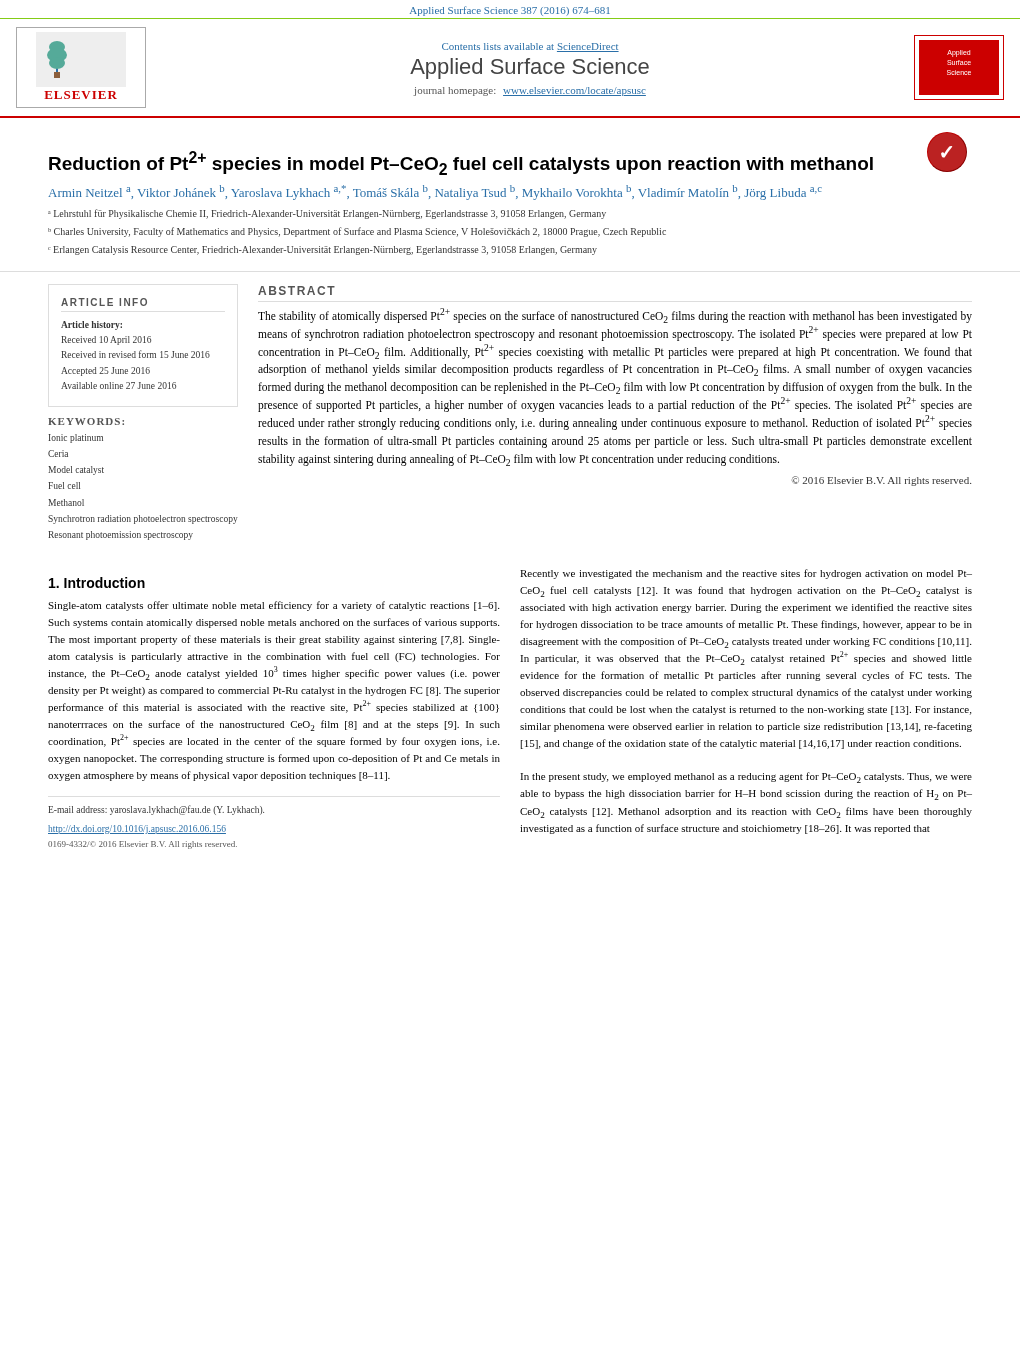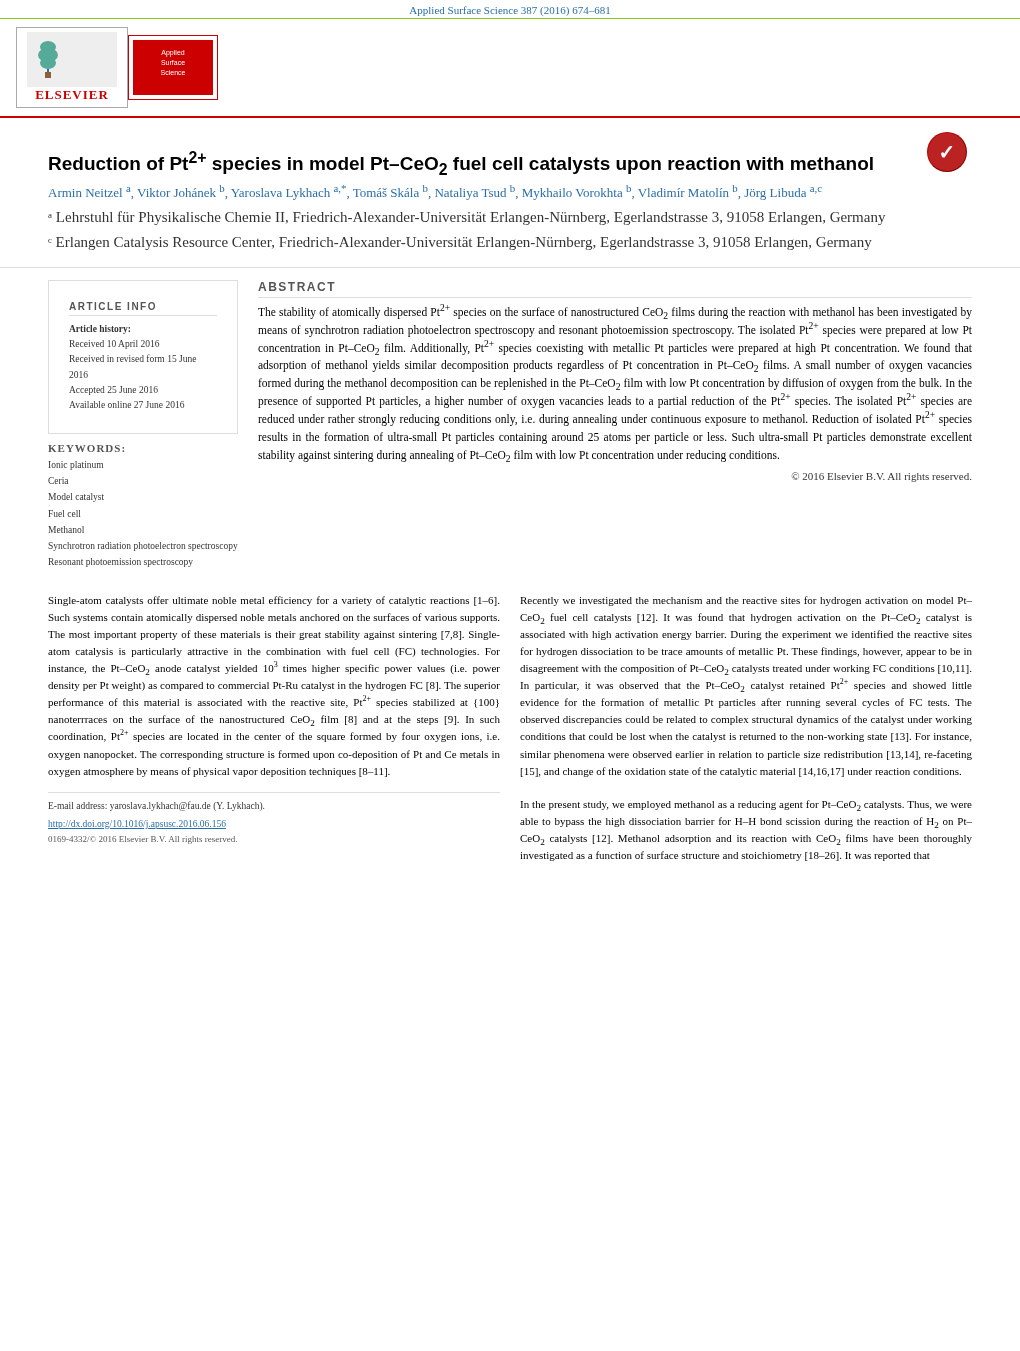--- a/index.html
+++ b/index.html
@@ -18,21 +18,21 @@
       color: #2a6fa8;
       border-bottom: 1px solid #84cc16;
     }
     .header-section {
       display: flex;
       align-items: center;
       padding: 8px 16px;
       border-bottom: 2px solid #c00;
     }
     .elsevier-logo {
-      width: 112px;
+      width: 130px;
       flex-shrink: 0;
     }
     .elsevier-logo-box {
       border: 1px solid #aaa;
       padding: 4px;
       display: flex;
       flex-direction: column;
       align-items: center;
     }
     .logo-img-placeholder {
@@ -129,40 +129,40 @@
       font-size: 18px;
       color: #fff;
       font-weight: bold;
     }
     .authors {
       font-size: 13px;
       color: #2a6fa8;
       margin-bottom: 6px;
     }
     .affiliations {
-      font-size: 15px;
+      font-size: 10px;
       color: #333;
       margin-bottom: 4px;
       line-height: 1.4;
     }
     .article-body {
       display: flex;
       padding: 12px 48px;
       gap: 20px;
     }
     .left-col {
       width: 190px;
       flex-shrink: 0;
     }
     .right-col {
       flex: 1;
     }
     .article-info-box {
       border: 1px solid #ddd;
-      padding: 20px;
+      padding: 12px;
     }
     .article-info-title {
       font-family: Arial, sans-serif;
       font-size: 10px;
       font-weight: bold;
       letter-spacing: 1.5px;
       text-transform: uppercase;
       color: #555;
       border-bottom: 1px solid #ddd;
       padding-bottom: 3px;
@@ -284,20 +284,31 @@
           <ellipse cx="11" cy="10" rx="8" ry="6" fill="#5a9"></ellipse>
           <ellipse cx="11" cy="18" rx="10" ry="7" fill="#5a9"></ellipse>
           <ellipse cx="11" cy="26" rx="8" ry="6" fill="#5a9"></ellipse>
           <rect x="8" y="35" width="6" height="6" fill="#8B5E3C"></rect>
         </svg>
       </div>
       <div class="elsevier-text">ELSEVIER</div>
     </div>
   </div>
 
+  <div class="header-middle">
+    <div class="sciencedirect-link">
+      <span>Contents lists available at</span>
+      <span style="color:#2a6fa8; text-decoration:underline;">ScienceDirect</span>
+    </div>
+    <div class="journal-title">Applied Surface Science</div>
+    <div class="journal-homepage">
+      <span>journal homepage:</span>
+      <span style="color:#2a6fa8; text-decoration:underline; margin-left:4px;">www.elsevier.com/locate/apsusc</span>
+    </div>
+  </div>
 
   <div class="journal-logo-box">
     <div class="journal-logo-inner">
       <div class="journal-logo-text">
         <svg width="75" height="50" viewBox="0 0 75 50">
           <rect width="75" height="50" fill="#c00"></rect>
           <text x="37" y="14" text-anchor="middle" fill="#fff" font-size="7" font-family="Arial">Applied</text>
           <text x="37" y="24" text-anchor="middle" fill="#fff" font-size="7" font-family="Arial">Surface</text>
           <text x="37" y="34" text-anchor="middle" fill="#fff" font-size="7" font-family="Arial">Science</text>
         </svg>
@@ -319,20 +330,21 @@
         </svg>
       </div>
     </div>
   </div>
 
   <div class="authors">
     Armin Neitzel <sup>a</sup>, Viktor Johánek <sup>b</sup>, Yaroslava Lykhach <sup>a,*</sup>, Tomáš Skála <sup>b</sup>, Nataliya Tsud <sup>b</sup>, Mykhailo Vorokhta <sup>b</sup>, Vladimír Matolín <sup>b</sup>, Jörg Libuda <sup>a,c</sup>
   </div>
 
   <div class="affiliations">ᵃ Lehrstuhl für Physikalische Chemie II, Friedrich-Alexander-Universität Erlangen-Nürnberg, Egerlandstrasse 3, 91058 Erlangen, Germany</div>
+  <div class="affiliations">ᵇ Charles University, Faculty of Mathematics and Physics, Department of Surface and Plasma Science, V Holešovičkách 2, 18000 Prague, Czech Republic</div>
   <div class="affiliations">ᶜ Erlangen Catalysis Resource Center, Friedrich-Alexander-Universität Erlangen-Nürnberg, Egerlandstrasse 3, 91058 Erlangen, Germany</div>
 </div>
 
 <div class="article-body">
   <div class="left-col">
     <div class="article-info-box">
       <div class="article-info-title">ARTICLE INFO</div>
       <div class="article-history">
         <strong>Article history:</strong><br>
         <span>Received 10 April 2016</span><br>
@@ -362,20 +374,24 @@
       <div class="abstract-text">
         The stability of atomically dispersed Pt<sup>2+</sup> species on the surface of nanostructured CeO<sub>2</sub> films during the reaction with methanol has been investigated by means of synchrotron radiation photoelectron spectroscopy and resonant photoemission spectroscopy. The isolated Pt<sup>2+</sup> species were prepared at low Pt concentration in Pt–CeO<sub>2</sub> film. Additionally, Pt<sup>2+</sup> species coexisting with metallic Pt particles were prepared at high Pt concentration. We found that adsorption of methanol yields similar decomposition products regardless of Pt concentration in Pt–CeO<sub>2</sub> films. A small number of oxygen vacancies formed during the methanol decomposition can be replenished in the Pt–CeO<sub>2</sub> film with low Pt concentration by diffusion of oxygen from the bulk. In the presence of supported Pt particles, a higher number of oxygen vacancies leads to a partial reduction of the Pt<sup>2+</sup> species. The isolated Pt<sup>2+</sup> species are reduced under rather strongly reducing conditions only, i.e. during annealing under continuous exposure to methanol. Reduction of isolated Pt<sup>2+</sup> species results in the formation of ultra-small Pt particles containing around 25 atoms per particle or less. Such ultra-small Pt particles demonstrate excellent stability against sintering during annealing of Pt–CeO<sub>2</sub> film with low Pt concentration under reducing conditions.
       </div>
       <div class="copyright">© 2016 Elsevier B.V. All rights reserved.</div>
     </div>
   </div>
 </div>
 
 <div class="main-content">
   <div class="left-content-col">
+    <div class="section-title">
+      <span>1.</span>
+      <span>Introduction</span>
+    </div>
     <div class="body-text">
       Single-atom catalysts offer ultimate noble metal efficiency for a variety of catalytic reactions [1–6]. Such systems contain atomically dispersed noble metals anchored on the surfaces of various supports. The most important property of these materials is their great stability against sintering [7,8]. Single-atom catalysis is particularly attractive in the combination with fuel cell (FC) technologies. For instance, the Pt–CeO<sub>2</sub> anode catalyst yielded 10<sup>3</sup> times higher specific power values (i.e. power density per Pt weight) as compared to commercial Pt-Ru catalyst in the hydrogen FC [8]. The superior performance of this material is associated with the reactive site, Pt<sup>2+</sup> species stabilized at {100} nanoterrraces on the surface of the nanostructured CeO<sub>2</sub> film [8] and at the steps [9]. In such coordination, Pt<sup>2+</sup> species are located in the center of the square formed by four oxygen ions, i.e. oxygen nanopocket. The corresponding structure is formed upon co-deposition of Pt and Ce metals in oxygen atmosphere by means of physical vapor deposition techniques [8–11].
     </div>
 
     <div class="footnote-section">
       <div>
         <span>E-mail address: yaroslava.lykhach@fau.de (Y. Lykhach).</span>
       </div>
       <a class="doi-link" href="#">http://dx.doi.org/10.1016/j.apsusc.2016.06.156</a>
       <div style="font-size:9px; color:#555; margin-top:2px;">0169-4332/© 2016 Elsevier B.V. All rights reserved.</div>

